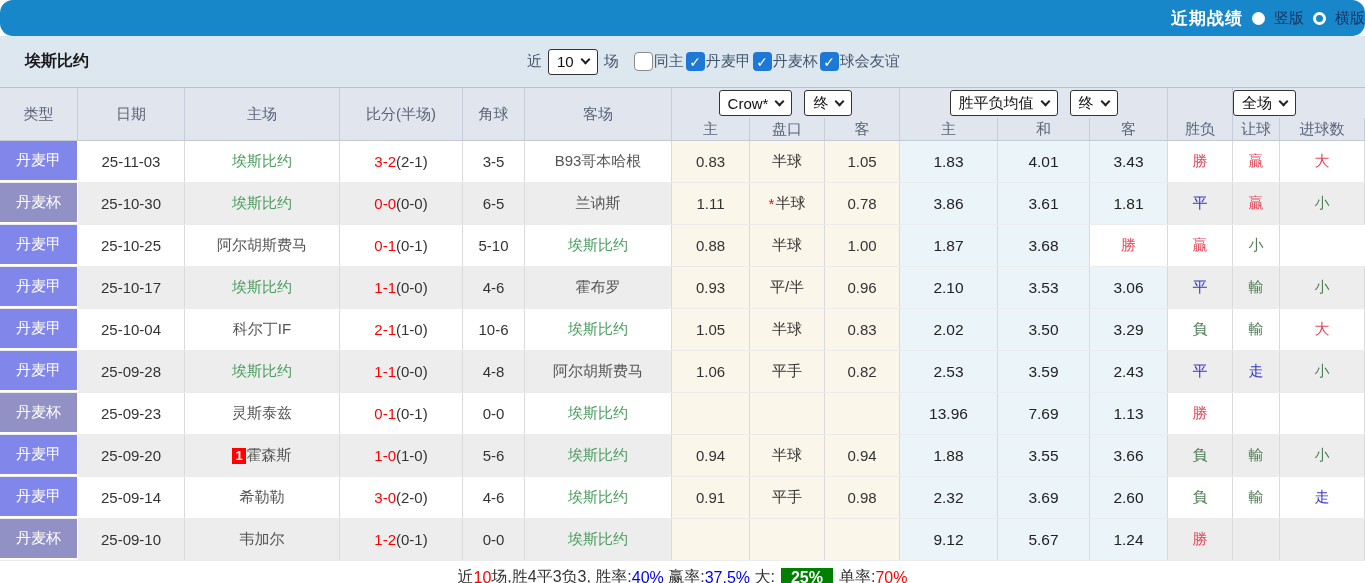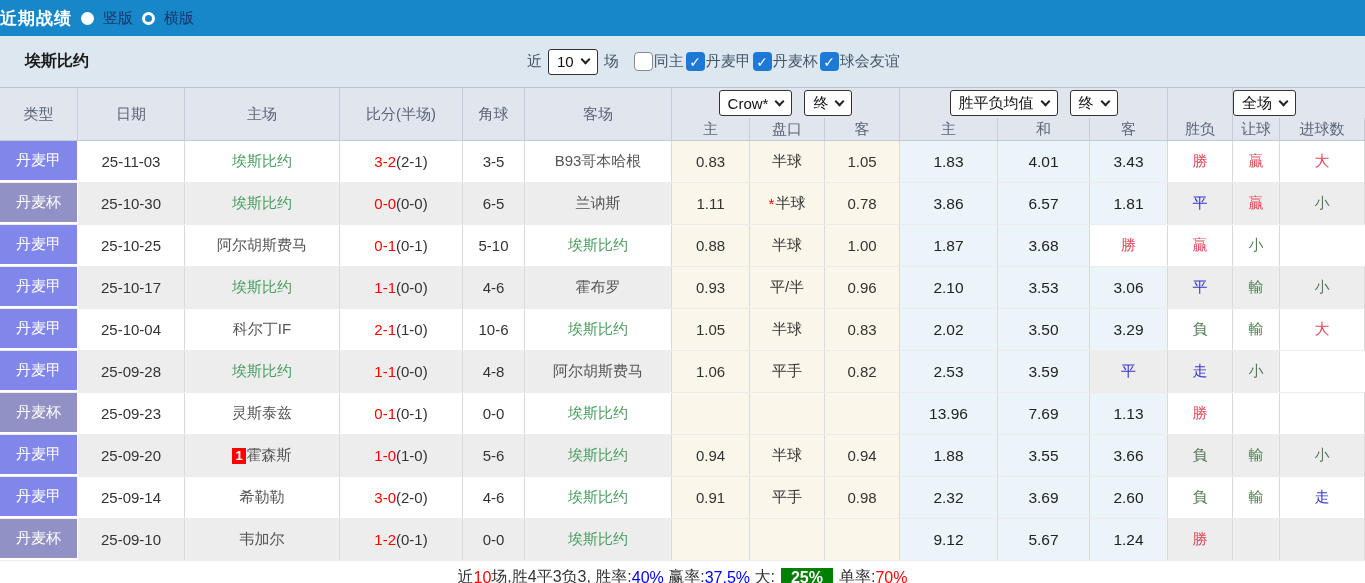--- a/index.html
+++ b/index.html
@@ -1,20 +1,20 @@
 <!DOCTYPE html>
 <html style="--accent_blue: #1787ca; --league: #8186ea; --cup: #9191c6; --team_green: #4a9e5f; --score_red: #ff0000; --win_red: #e2495a; --draw_blue: #3333cc; --lose_green: #4f7d55; --badge_green: #008000;"><head>
 <meta charset="utf-8">
 <style>
   * { margin:0; padding:0; box-sizing:border-box; }
   html,body { width:1365px; height:583px; overflow:hidden; background:#fff;
               font-family:"Liberation Sans","DejaVu Sans",sans-serif; }
 
   
-  .topbar { height:36px; background:var(--accent_blue); display:flex; align-items:center; justify-content:flex-start; gap:9px; }
+  .topbar { height:36px; background:var(--accent_blue); display:flex; align-items:center; justify-content:flex-end; gap:9px;border-radius:13px; }
   .topbar .title { color:#fff; font-size:17px; font-weight:bold; letter-spacing:1px; }
   .radio { width:13px; height:13px; border-radius:50%; display:inline-block; cursor:pointer; }
   .radio.sel { background:#fff; }
   .radio.unsel { border:3px solid #fff; background:transparent; }
   .radio-label { color:#17386b; font-size:15px; }
 
   
   .filterbar { height:52px; background:#dde7f0; border-bottom:1px solid #b9c3cf; position:relative; display:flex; align-items:center; }
   .team-name { font-size:16px; font-weight:bold; color:#1a1a1a; margin-left:25px; }
   .filter-controls { position:absolute; left:527px; top:0; height:100%; display:flex; align-items:center; gap:6px; font-size:15px; color:#44566b; }
@@ -185,21 +185,21 @@
         <span class="ht">(0-0)</span>
       </div>
       <div class="cell stripe">6-5</div>
       <div class="cell team stripe">
         <span class="">兰讷斯</span>
       </div>
       <div class="cell odds">1.11</div>
       <div class="cell odds"><span class="star">*</span>半球</div>
       <div class="cell odds">0.78</div>
       <div class="cell avg">3.86</div>
-      <div class="cell avg">6.57</div>
+      <div class="cell avg">3.61</div>
       <div class="cell avg">1.81</div>
       <div class="cell stripe c-blue">平</div>
       <div class="cell stripe c-red">贏</div>
       <div class="cell stripe c-green">小</div>
     </div>
     <div class="grid row">
       <div class="cell type">丹麦甲</div>
       <div class="cell stripe">25-10-25</div>
       <div class="cell team stripe">
         <span class="">阿尔胡斯费马</span>
@@ -281,20 +281,21 @@
       </div>
       <div class="cell stripe">4-8</div>
       <div class="cell team stripe">
         <span class="">阿尔胡斯费马</span>
       </div>
       <div class="cell odds">1.06</div>
       <div class="cell odds">平手</div>
       <div class="cell odds">0.82</div>
       <div class="cell avg">2.53</div>
       <div class="cell avg">3.59</div>
+      <div class="cell avg">2.43</div>
       <div class="cell stripe c-blue">平</div>
       <div class="cell stripe c-blue">走</div>
       <div class="cell stripe c-green">小</div>
     </div>
     <div class="grid row">
       <div class="cell type cup">丹麦杯</div>
       <div class="cell stripe">25-09-23</div>
       <div class="cell team stripe">
         <span class="">灵斯泰兹</span>
       </div>

